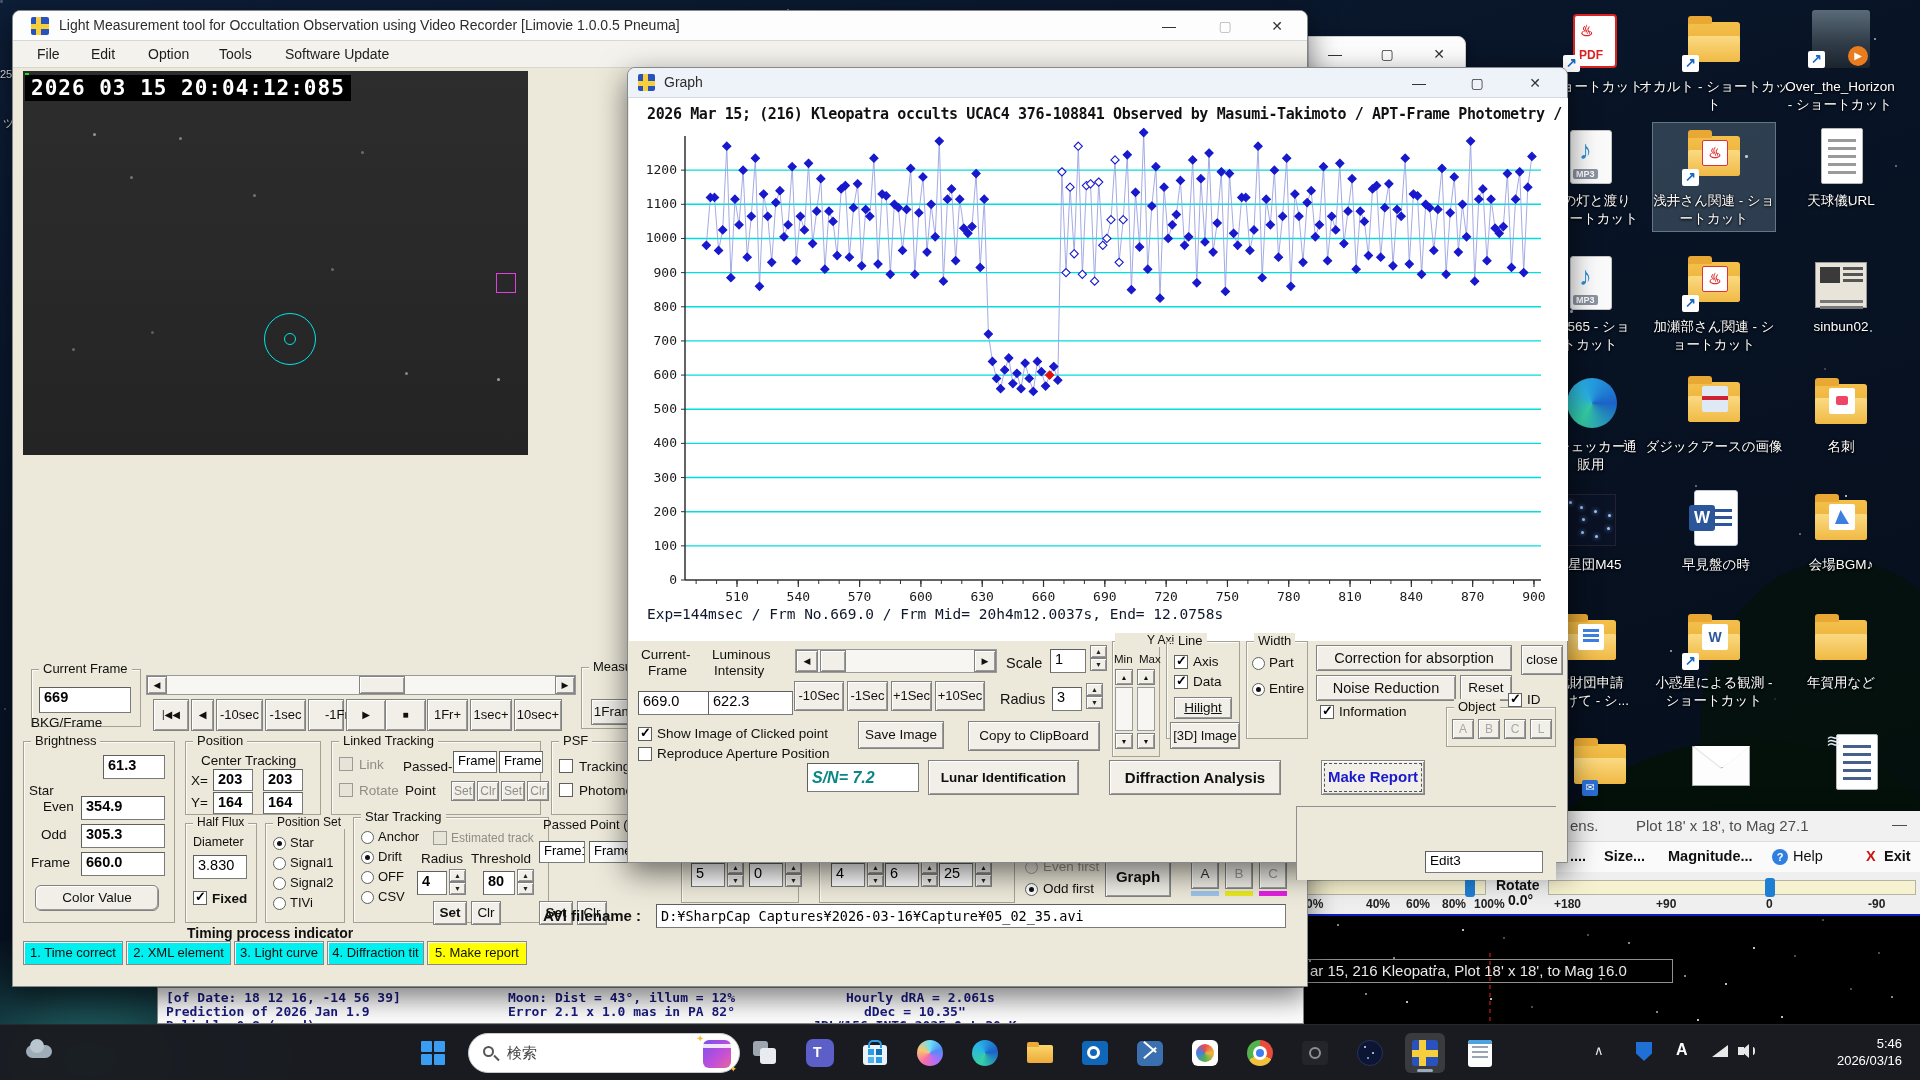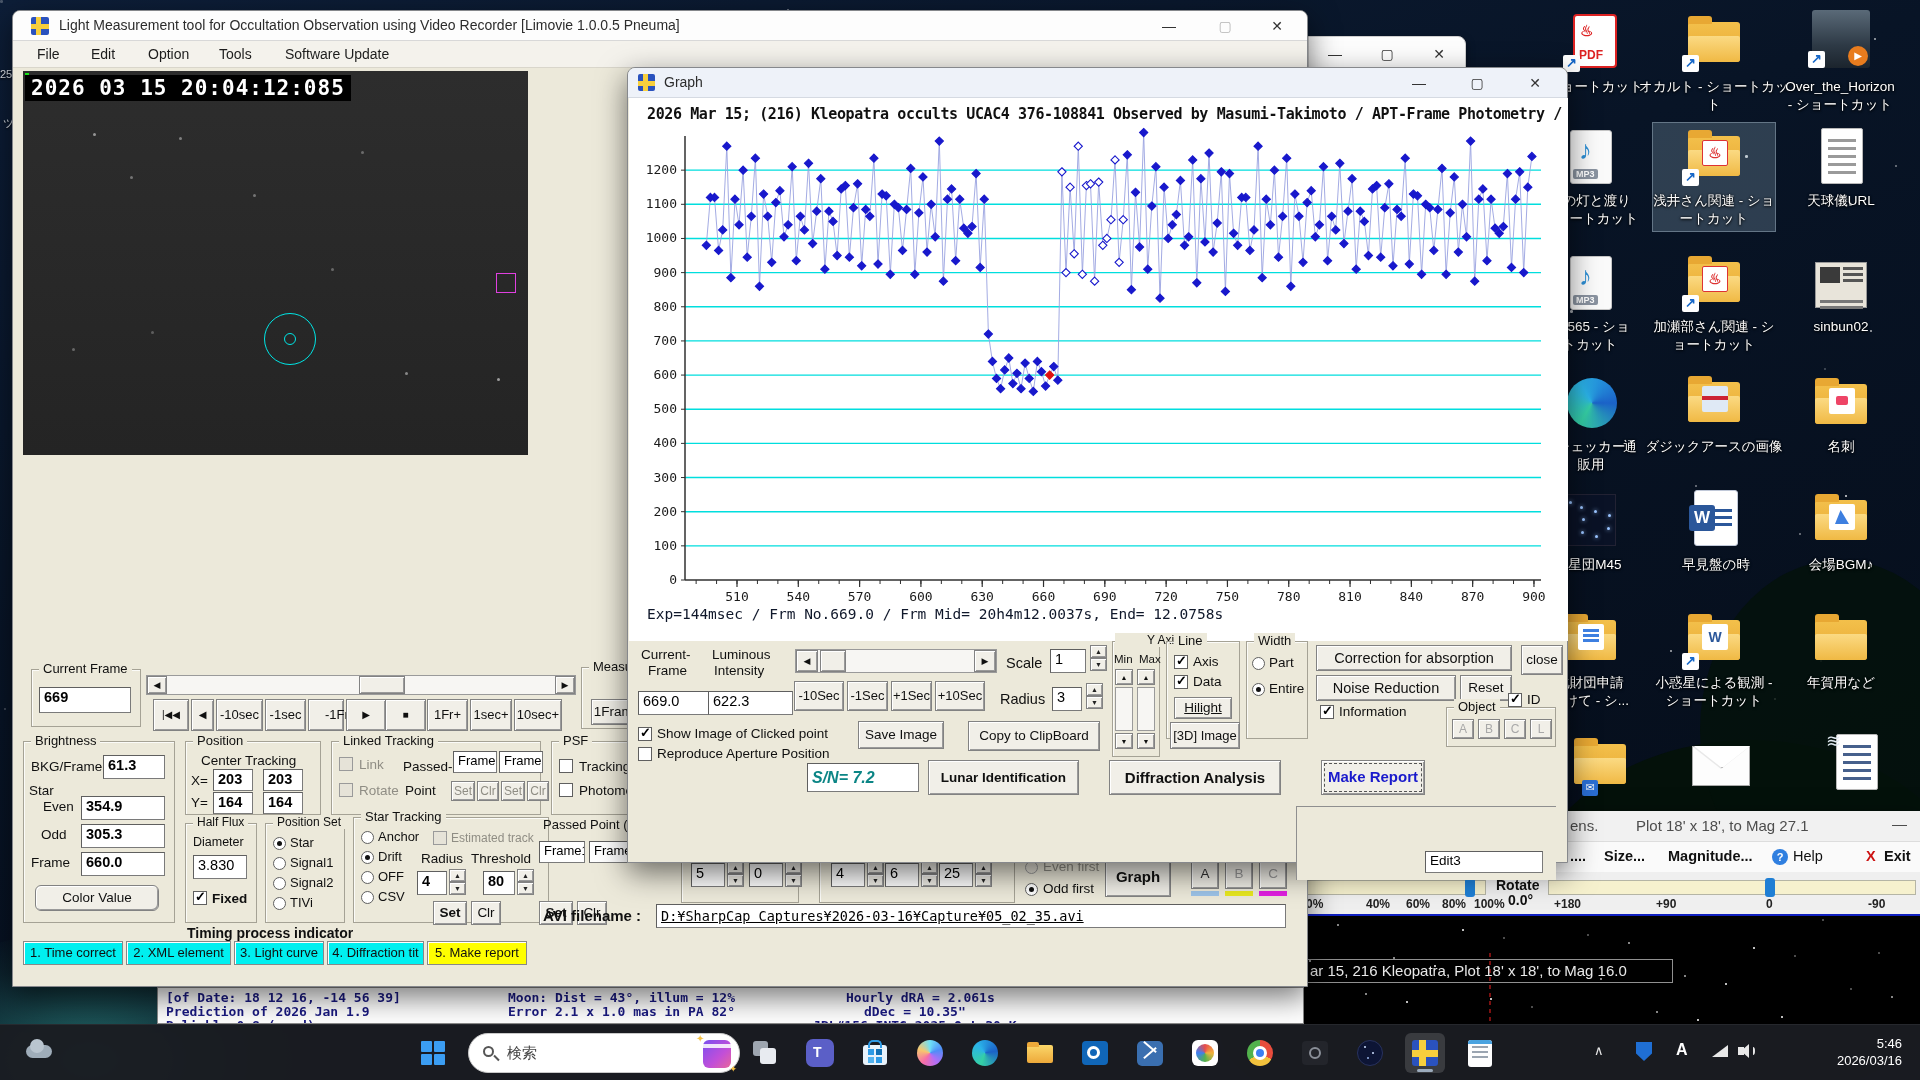--- a/index.html
+++ b/index.html
@@ -540,21 +540,21 @@
       </div>
 
     <div class="gbox" style="left:568px;top:656px;width:110px;height:62px;">
         <span class="glab">Measur</span>
       </div>
     <div class="b" style="left:578px;top:688px;width:52px;height:26px;line-height:24px;">1Frame</div>
 
     <div class="gbox" style="left:10px;top:730px;width:152px;height:182px;">
         <span class="glab">Brightness</span>
       </div>
-    <span class="lab" style="left:18px;top:748px;">BKG/Frame</span>
+    <span class="lab" style="left:18px;top:704px;">BKG/Frame</span>
     <div class="edit" style="left:90px;top:744px;width:62px;height:24px;">61.3</div>
     <span class="lab" style="left:16px;top:772px;">Star</span>
     <span class="lab" style="left:30px;top:788px;">Even</span>
     <div class="edit" style="left:68px;top:785px;width:84px;height:24px;">354.9</div>
     <span class="lab" style="left:28px;top:816px;">Odd</span>
     <div class="edit" style="left:68px;top:813px;width:84px;height:24px;">305.3</div>
     <span class="lab" style="left:18px;top:844px;">Frame</span>
     <div class="edit" style="left:68px;top:841px;width:84px;height:24px;">660.0</div>
     <div class="b" style="left:22px;top:874px;width:124px;height:26px;line-height:24px;border-radius:6px;">Color Value</div>
 
@@ -688,21 +688,21 @@
     <div id="abc-row">
         <div class="b" style="left: 1178px; top: 848px; width: 28px; height: 30px; line-height: 28px; color: rgb(51, 51, 51);">A</div>
         <div style="position: absolute; left: 1178px; top: 880px; width: 28px; height: 5px; background: rgb(156, 195, 232);"></div>
         <div class="b" style="left: 1212px; top: 848px; width: 28px; height: 30px; line-height: 28px; color: rgb(154, 154, 154);">B</div>
         <div style="position: absolute; left: 1212px; top: 880px; width: 28px; height: 5px; background: rgb(232, 232, 32);"></div>
         <div class="b" style="left: 1246px; top: 848px; width: 28px; height: 30px; line-height: 28px; color: rgb(154, 154, 154);">C</div>
         <div style="position: absolute; left: 1246px; top: 880px; width: 28px; height: 5px; background: rgb(224, 32, 224);"></div>
       </div>
 
     <span class="lab" style="left:530px;top:896px;font-weight:bold;font-size:15px;">AVI filename :</span>
-    <div class="edit mono" style="left:643px;top:893px;width:630px;height:24px;font-weight:normal;font-size:13.5px;line-height:20px;text-decoration:underline;">D:¥SharpCap Captures¥2026-03-16¥Capture¥05_02_35.avi</div>
+    <div class="edit mono" style="left:643px;top:893px;width:630px;height:24px;font-weight:normal;font-size:13.5px;line-height:20px;">D:¥SharpCap Captures¥2026-03-16¥Capture¥05_02_35.avi</div>
 
     <span class="lab" style="left:174px;top:914px;font-weight:bold;font-size:14px;">Timing process indicator</span>
     <div id="timing-row">
         <div class="b" style="left: 10px; top: 930px; width: 100px; height: 24px; line-height: 22px; background: rgb(0, 240, 240); border: 1px solid rgb(136, 136, 136); box-shadow: rgb(255, 255, 255) 1px 1px 0px inset; font-size: 13px;">1. Time correct</div>
         <div class="b" style="left: 113px; top: 930px; width: 105px; height: 24px; line-height: 22px; background: rgb(0, 240, 240); border: 1px solid rgb(136, 136, 136); box-shadow: rgb(255, 255, 255) 1px 1px 0px inset; font-size: 13px;">2. XML element</div>
         <div class="b" style="left: 221px; top: 930px; width: 90px; height: 24px; line-height: 22px; background: rgb(0, 240, 240); border: 1px solid rgb(136, 136, 136); box-shadow: rgb(255, 255, 255) 1px 1px 0px inset; font-size: 13px;">3. Light curve</div>
         <div class="b" style="left: 314px; top: 930px; width: 97px; height: 24px; line-height: 22px; background: rgb(0, 240, 240); border: 1px solid rgb(136, 136, 136); box-shadow: rgb(255, 255, 255) 1px 1px 0px inset; font-size: 13px;">4. Diffraction tit</div>
         <div class="b" style="left: 414px; top: 930px; width: 100px; height: 24px; line-height: 22px; background: rgb(255, 255, 0); border: 1px solid rgb(136, 136, 136); box-shadow: rgb(255, 255, 255) 1px 1px 0px inset; font-size: 13px;">5. Make report</div>
       </div>
   </div>

